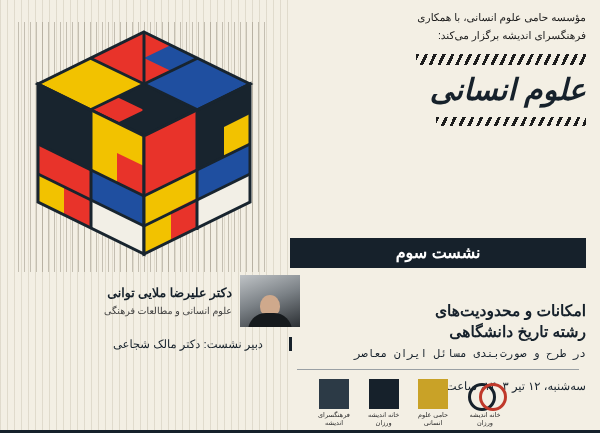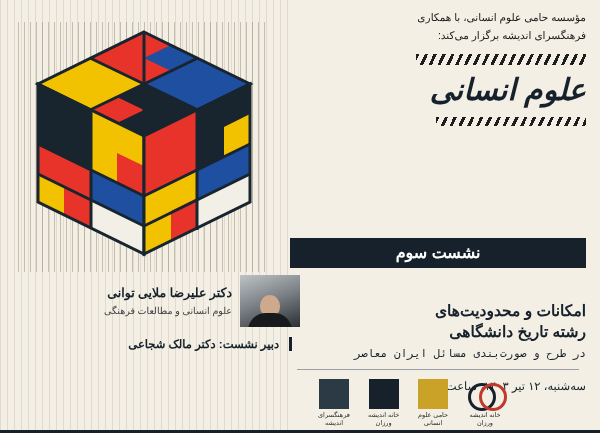--- a/index.html
+++ b/index.html
@@ -208,23 +208,23 @@
     border-radius: 18px 18px 0 0;
     background: #20262b;
   }
   .sp-photo.one .body { background: #2a2520; }
   .sp-photo.two .body { background: #161a1d; }
 
   .moderator {
     margin-top: 4px;
     text-align: right;
     color: #16212b;
-    font-weight: bold;
+    font-weight: normal;
     font-size: 11.5px;
-    padding-right: 10px;
+    padding-right: 26px;
     border-right: 3px solid #16212b;
     display: inline-block;
     float: right;
     margin-right: 8px;
   }
 
   
   .logos {
     position: absolute;
     left: 0;

